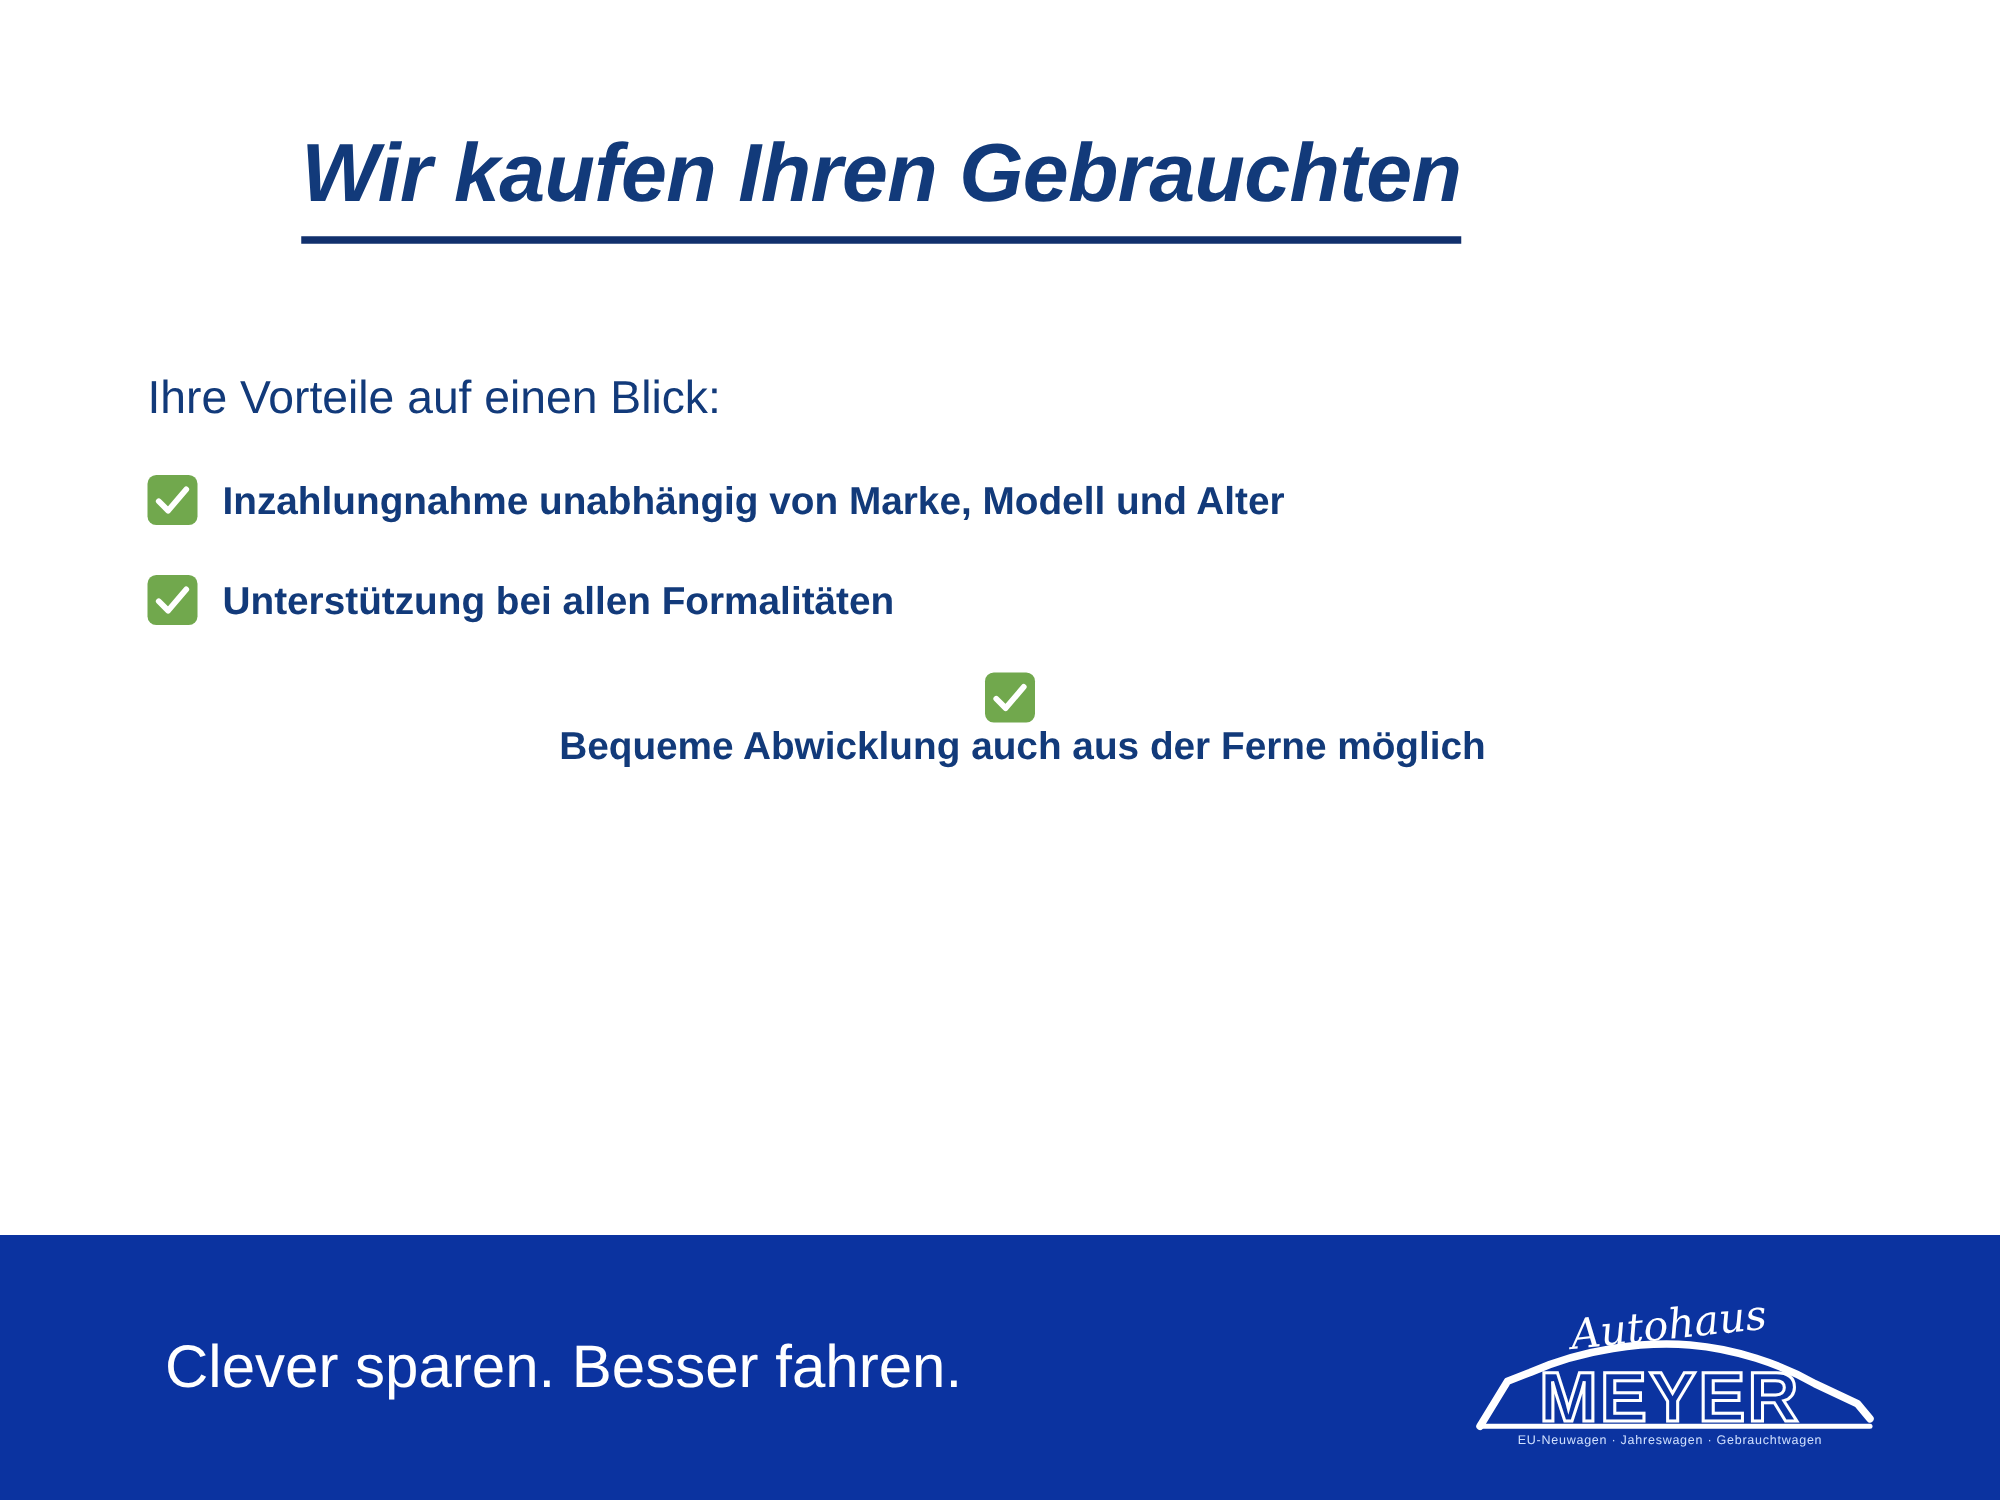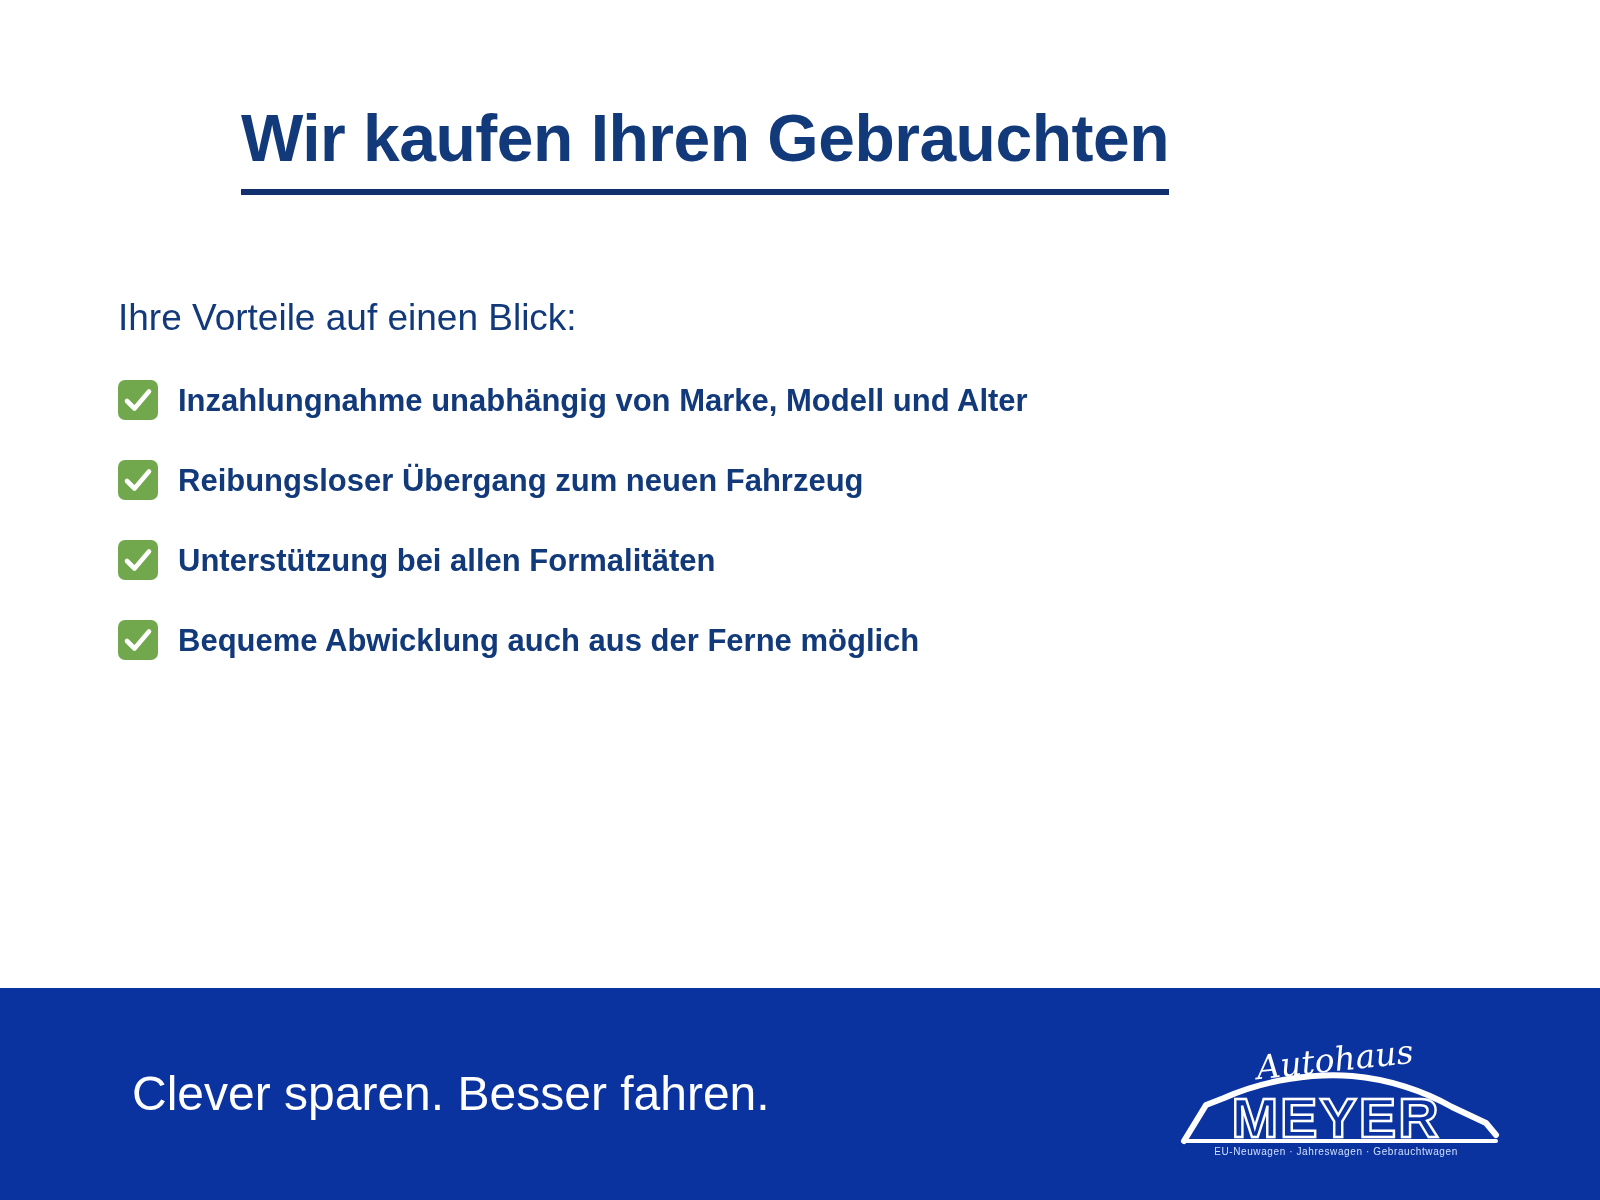--- a/index.html
+++ b/index.html
@@ -23,20 +23,21 @@
     box-sizing: border-box;
   }
 
   
   .headline-wrap {
     position: absolute;
     left: 0;
     top: 104px;
     width: 1410px;
     text-align: center;
+    font-style: italic;
   }
   .headline {
     display: inline-block;
     font-size: 66px;
     font-weight: bold;
     letter-spacing: -0.5px;
     color: #123a7a;
     line-height: 1.05;
     padding-bottom: 16px;
     border-bottom: 6px solid #11306d;
@@ -61,21 +62,21 @@
     list-style: none;
     margin: 0;
     padding: 0;
   }
   .benefit-item {
     display: flex;
     align-items: center;
     margin-bottom: 36px;
     min-height: 44px;
   }
-  .benefit-item:last-child { margin-bottom: 0; }
+  .benefit-item:last-child { margin-bottom: 0; flex-direction: column; }
 
   .check-box {
     flex: 0 0 auto;
     width: 40px;
     height: 40px;
     border-radius: 7px;
     background: #71a84d;
     position: relative;
     margin-right: 20px;
   }
@@ -169,28 +170,20 @@
       <li class="benefit-item">
         <span class="check-box">
           <svg viewBox="0 0 32 32" aria-hidden="true">
             <path d="M5 17 L12.5 24.5 L27 7.5" fill="none" stroke="#ffffff" stroke-width="4.6" stroke-linecap="round" stroke-linejoin="round"></path>
           </svg>
         </span>
         <span class="benefit-text">Inzahlungnahme unabhängig von Marke, Modell und Alter</span>
       </li>
 
 
-      <li class="benefit-item">
-        <span class="check-box">
-          <svg viewBox="0 0 32 32" aria-hidden="true">
-            <path d="M5 17 L12.5 24.5 L27 7.5" fill="none" stroke="#ffffff" stroke-width="4.6" stroke-linecap="round" stroke-linejoin="round"></path>
-          </svg>
-        </span>
-        <span class="benefit-text">Reibungsloser Übergang zum neuen Fahrzeug</span>
-      </li>
 
       <li class="benefit-item">
         <span class="check-box">
           <svg viewBox="0 0 32 32" aria-hidden="true">
             <path d="M5 17 L12.5 24.5 L27 7.5" fill="none" stroke="#ffffff" stroke-width="4.6" stroke-linecap="round" stroke-linejoin="round"></path>
           </svg>
         </span>
         <span class="benefit-text">Unterstützung bei allen Formalitäten</span>
       </li>
 

